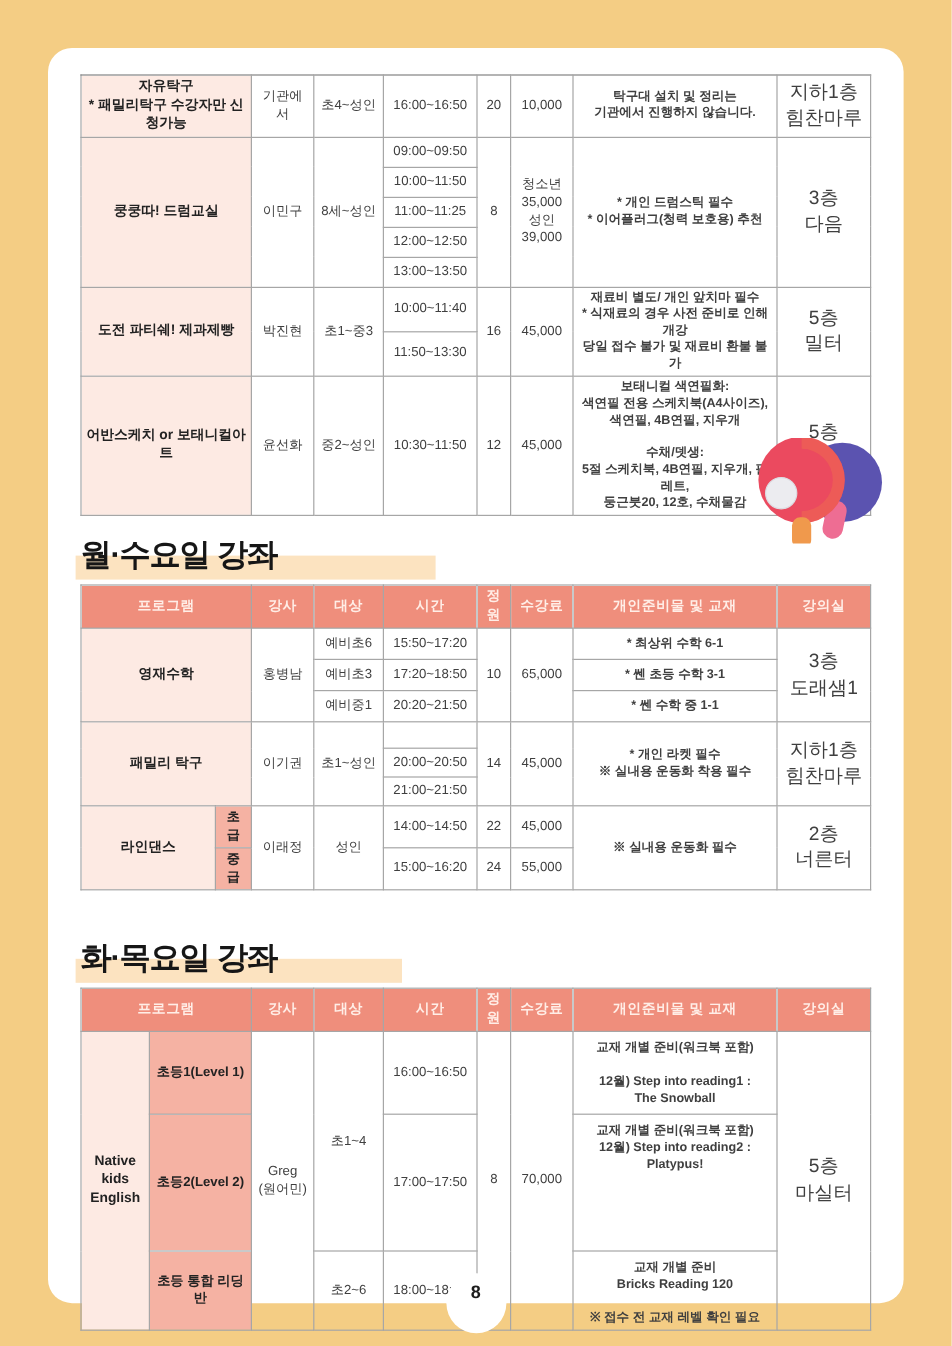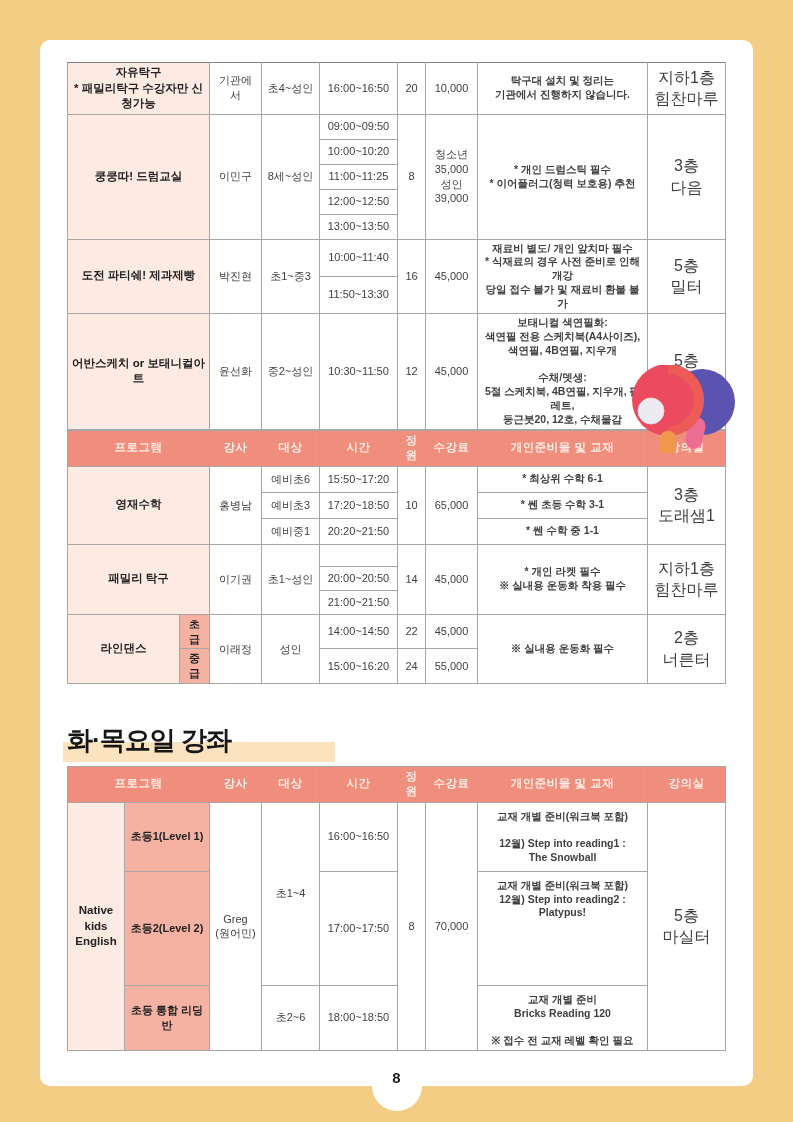--- a/index.html
+++ b/index.html
@@ -5,21 +5,21 @@
   * { margin:0; padding:0; box-sizing:border-box; }
   html,body { width:793px; height:1122px; }
   .page {
     position:relative; width:793px; height:1122px;
     background:#f4cd84;
     font-family:"Liberation Sans", sans-serif;
     overflow:hidden;
   }
   .card {
     position:absolute; left:40px; top:40px; width:713px; height:1046px;
-    background:#ffffff; border-radius:10px;
+    background:#ffffff; border-radius:20px;
     padding:22px 27px 0 27px;
   }
 
   
   table.tbl {
     border-collapse:collapse; table-layout:fixed; width:658px;
     font-size:11px; color:#3f3f3f; line-height:1.35;
     border:1.5px solid #848484;
   }
   .tbl td, .tbl th {
@@ -106,21 +106,21 @@
         <td rowspan="5">청소년
 35,000
 성인
 39,000</td>
         <td class="mat" rowspan="5">* 개인 드럼스틱 필수
 * 이어플러그(청력 보호용) 추천</td>
         <td class="room" rowspan="5">3층
 다음</td>
       </tr>
       <tr class="h25">
-            <td>10:00~10:20</td>
+            <td>10:00~11:50</td>
           </tr>
       <tr class="h25">
             <td>11:00~11:25</td>
           </tr>
       <tr class="h25">
             <td>12:00~12:50</td>
           </tr>
       <tr class="h25">
             <td>13:00~13:50</td>
           </tr>
@@ -153,20 +153,23 @@
 
 수채/뎃생:
 5절 스케치북, 4B연필, 지우개, 팔레트,
 둥근붓20, 12호, 수채물감</td>
         <td class="room">5층
 마실터</td>
       </tr>
     </tbody>
       </table>
 
+    <div class="section-title st1">
+      <span>월·수요일 강좌</span>
+    </div>
 
     <table class="tbl t2">
       <colgroup>
         <col style="width:112px">
           <col style="width:30px">
           <col style="width:52px">
           <col style="width:58px">
         <col style="width:78px">
           <col style="width:28px">
           <col style="width:52px">

